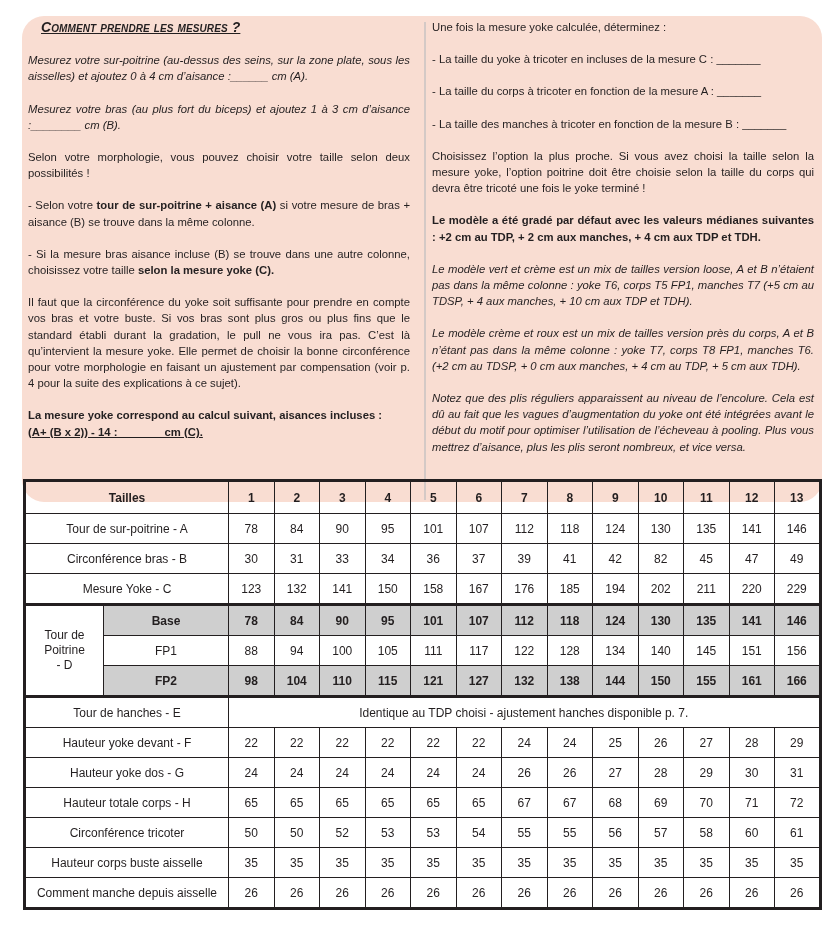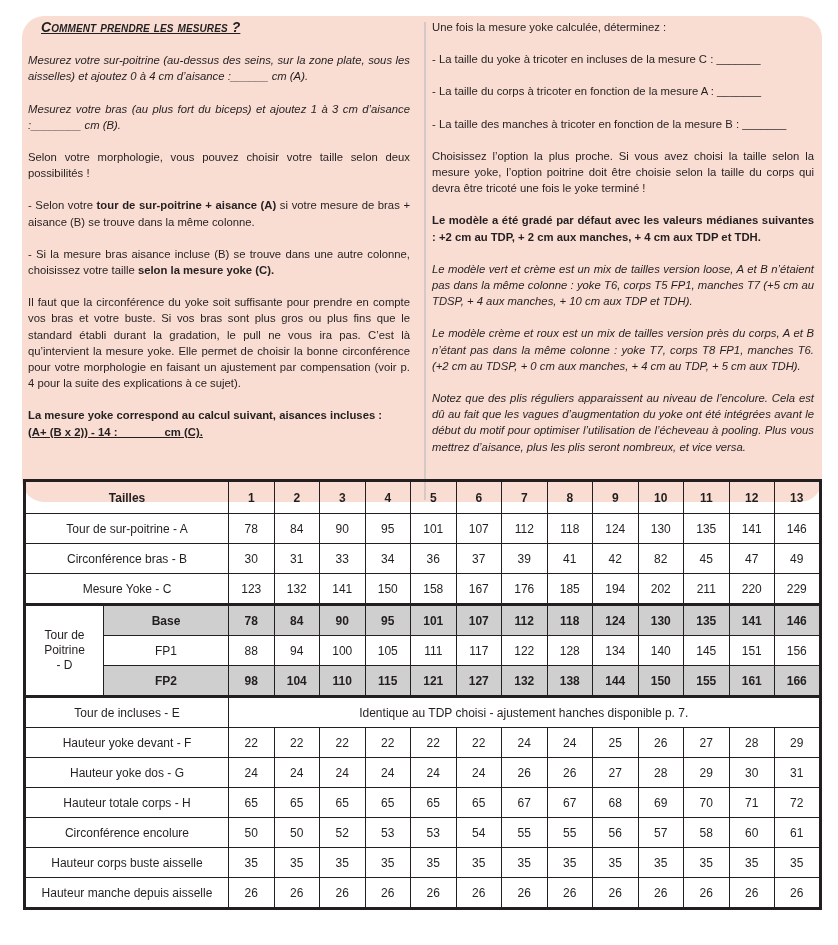--- a/index.html
+++ b/index.html
@@ -177,21 +177,21 @@
         <td class="g">127</td>
         <td class="g">132</td>
         <td class="g">138</td>
         <td class="g">144</td>
         <td class="g">150</td>
         <td class="g">155</td>
         <td class="g">161</td>
         <td class="g">166</td>
       </tr>
       <tr class="thick-top">
-        <td class="lab" colspan="2">Tour de incluses - E</td>
+        <td class="lab" colspan="2">Tour de hanches - E</td>
         <td colspan="13">Identique au TDP choisi - ajustement hanches disponible p. 7.</td>
       </tr>
       <tr>
         <td class="lab" colspan="2">Hauteur yoke devant - F</td>
         <td>22</td>
         <td>22</td>
         <td>22</td>
         <td>22</td>
         <td>22</td>
         <td>22</td>
@@ -229,21 +229,21 @@
         <td>65</td>
         <td>67</td>
         <td>67</td>
         <td>68</td>
         <td>69</td>
         <td>70</td>
         <td>71</td>
         <td>72</td>
       </tr>
       <tr>
-        <td class="lab" colspan="2">Circonférence encolure</td>
+        <td class="lab" colspan="2">Circonférence tricoter</td>
         <td>50</td>
         <td>50</td>
         <td>52</td>
         <td>53</td>
         <td>53</td>
         <td>54</td>
         <td>55</td>
         <td>55</td>
         <td>56</td>
         <td>57</td>
@@ -261,21 +261,21 @@
         <td>35</td>
         <td>35</td>
         <td>35</td>
         <td>35</td>
         <td>35</td>
         <td>35</td>
         <td>35</td>
         <td>35</td>
       </tr>
       <tr>
-        <td class="lab" colspan="2">Hauteur manche depuis aisselle</td>
+        <td class="lab" colspan="2">Comment manche depuis aisselle</td>
         <td>26</td>
         <td>26</td>
         <td>26</td>
         <td>26</td>
         <td>26</td>
         <td>26</td>
         <td>26</td>
         <td>26</td>
         <td>26</td>
         <td>26</td>

